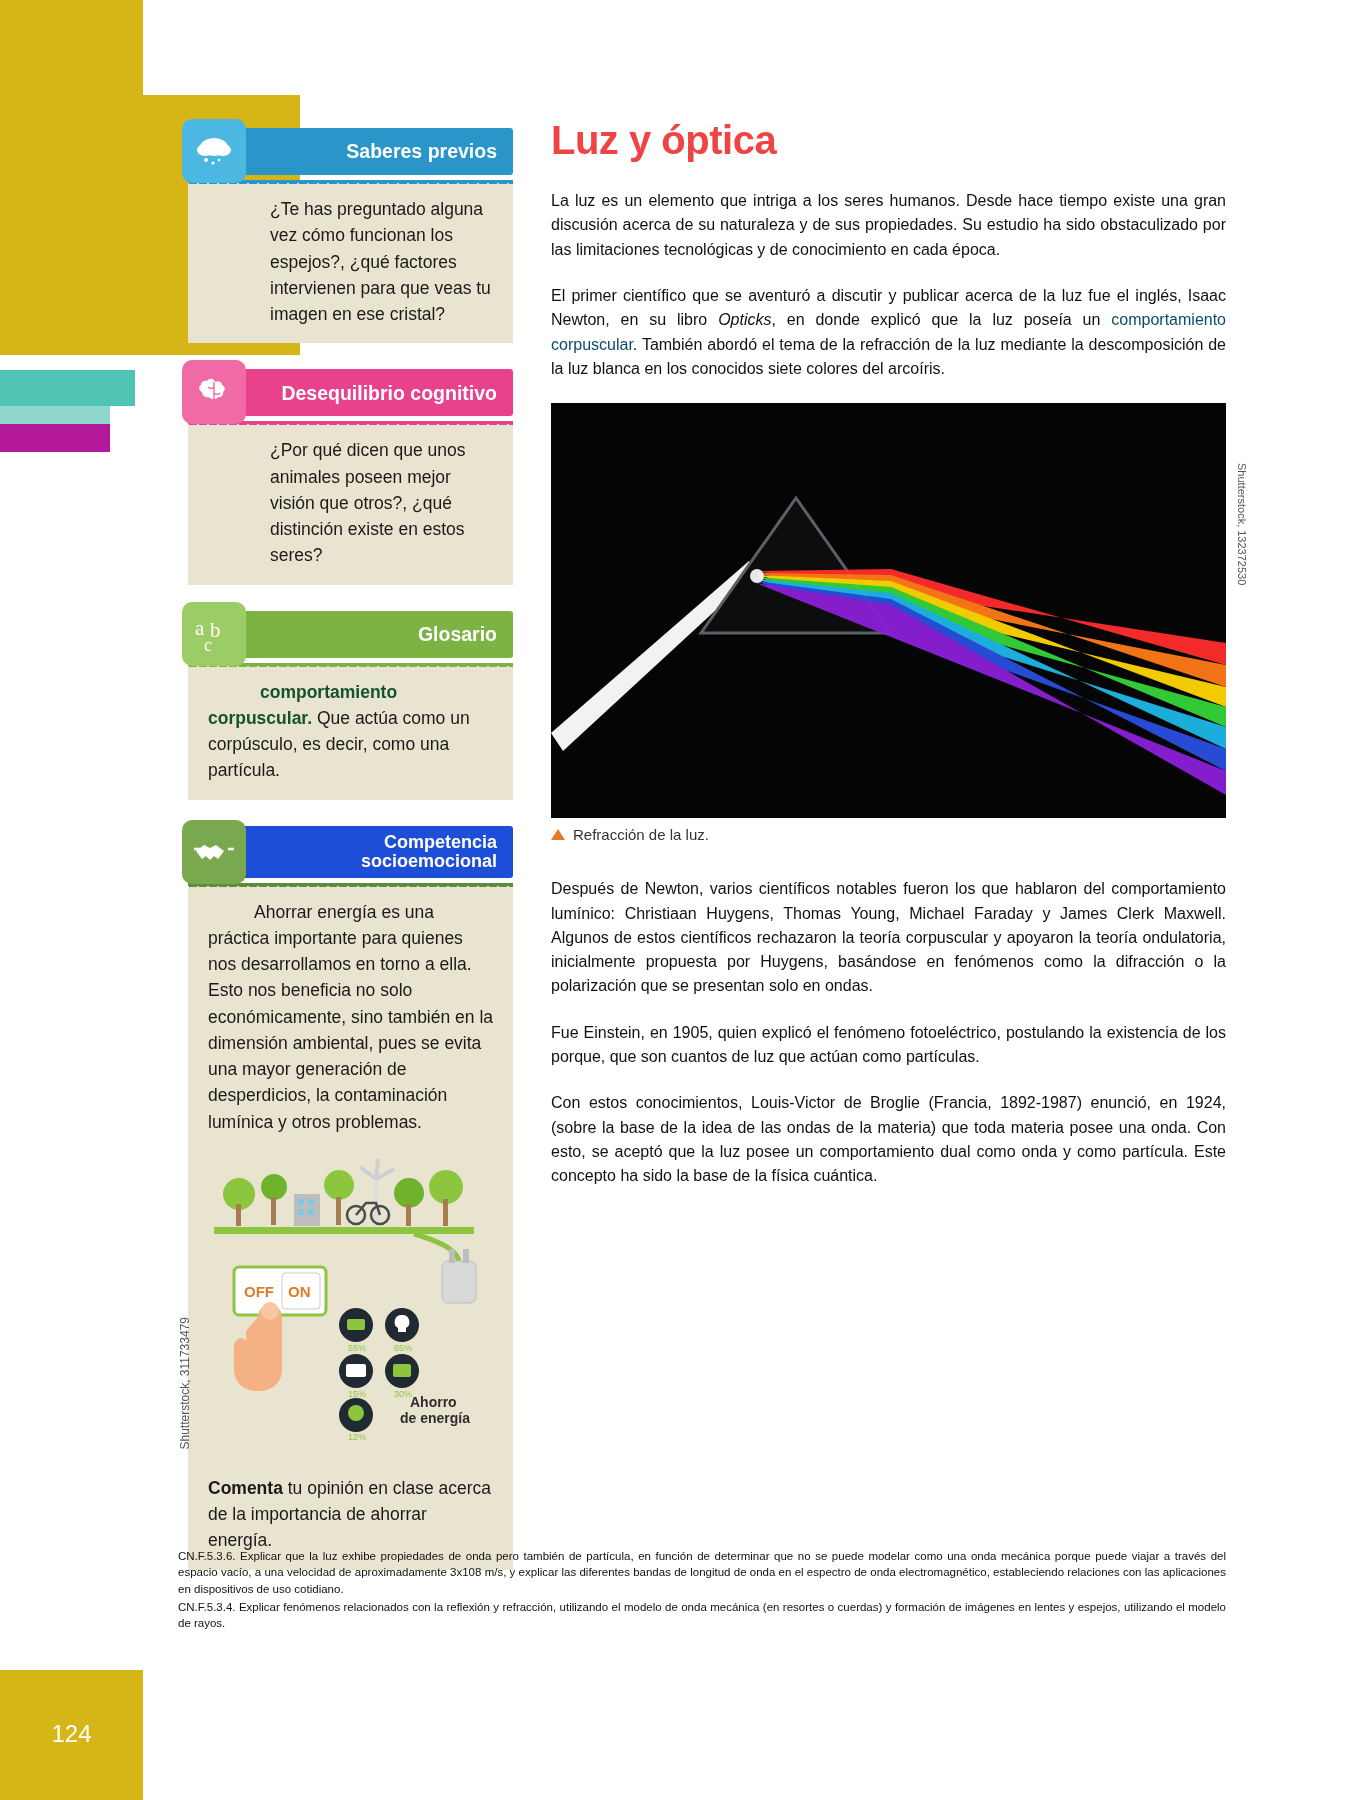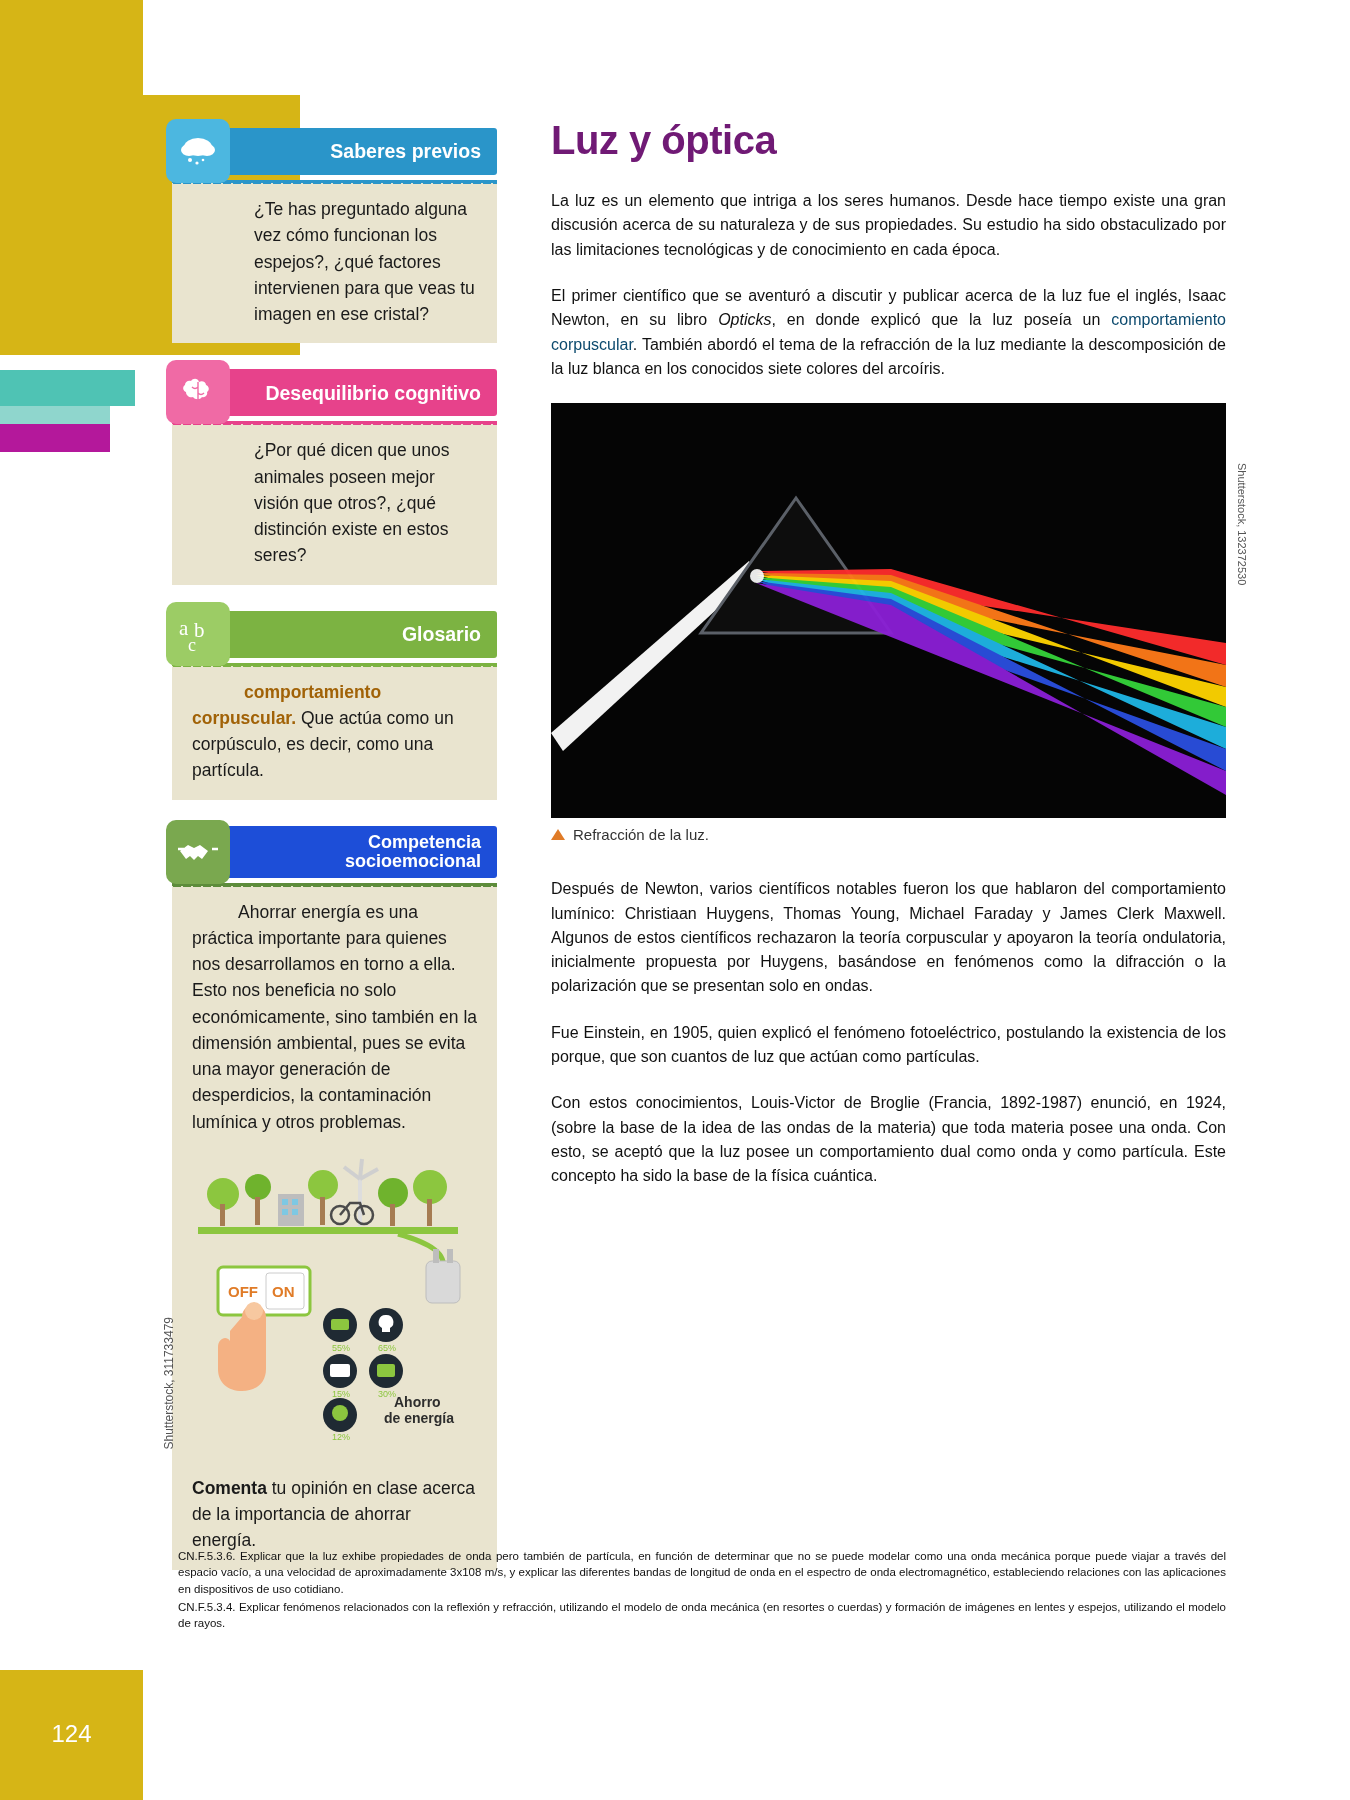--- a/index.html
+++ b/index.html
@@ -12,21 +12,21 @@
   .deco-yellow-top{position:absolute;left:0;top:0;width:300px;height:355px;background:#d6b516;}
   .deco-white-notch{position:absolute;left:143px;top:0;width:157px;height:95px;background:#ffffff;}
   .deco-teal{position:absolute;left:0;top:370px;width:135px;height:36px;background:#4fc3b4;}
   .deco-teal2{position:absolute;left:0;top:406px;width:110px;height:18px;background:#8fd6cd;}
   .deco-magenta{position:absolute;left:0;top:424px;width:110px;height:28px;background:#b4189b;}
   .deco-bottom{position:absolute;left:0;bottom:0;width:143px;height:130px;background:#d6b516;}
   .page-number{position:absolute;left:0;bottom:52px;width:143px;text-align:center;
     color:#ffffff;font-size:24px;font-family:"Liberation Sans",sans-serif;}
 
   
-  .sidebar{position:absolute;left:172px;top:128px;width:325px;}
+  .sidebar{position:absolute;left:188px;top:128px;width:325px;}
   .main{position:absolute;left:551px;top:118px;width:675px;}
 
   
   .box{position:relative;margin-bottom:26px;}
   .box-head{position:relative;height:47px;border-radius:3px;display:flex;align-items:center;justify-content:flex-end;
      padding-right:16px;box-sizing:border-box;}
   .box-head .title{color:#ffffff;font-size:19.5px;font-weight:bold;line-height:1.05;text-align:right;}
   .box-head .title.two-line{font-size:18px;}
   .box-icon{position:absolute;left:-6px;top:-9px;width:64px;height:64px;border-radius:10px;
      display:flex;align-items:center;justify-content:center;}
@@ -55,25 +55,25 @@
      background-size:10px 10px;background-repeat:repeat-x;}
   .zig-green{background:
      linear-gradient(-45deg,#e9e4cf 5px,transparent 0) 0 5px,
      linear-gradient(45deg,#e9e4cf 5px,#7cb342 0) 0 5px;
      background-size:10px 10px;background-repeat:repeat-x;}
   .zig-dgreen{background:
      linear-gradient(-45deg,#e9e4cf 5px,transparent 0) 0 5px,
      linear-gradient(45deg,#e9e4cf 5px,#5d8c3b 0) 0 5px;
      background-size:10px 10px;background-repeat:repeat-x;}
 
-  .glossary-term{color:#a16207;font-weight:bold;}
+  .glossary-term{color:#14532d;font-weight:bold;}
   .comenta-bold{font-weight:bold;}
 
   
-  .article-title{color:#701a75;font-size:40px;font-weight:bold;margin:0 0 26px 0;
+  .article-title{color:#ef4444;font-size:40px;font-weight:bold;margin:0 0 26px 0;
      font-family:"Liberation Sans",sans-serif;letter-spacing:-0.5px;}
   .main p{font-size:16px;line-height:1.52;color:#111;margin:0 0 22px 0;text-align:justify;}
   .main p em{font-style:italic;}
   .hl-green{color:#0c4a6e;}
 
   
   .figure{position:relative;margin:6px 0 8px 0;}
   .figure .img{width:675px;height:415px;background:#000;position:relative;overflow:hidden;}
   .credit-v{position:absolute;right:-22px;top:60px;writing-mode:vertical-rl;font-size:11px;color:#555;}
   .credit-v2{position:absolute;left:-26px;bottom:30px;writing-mode:vertical-rl;transform:rotate(180deg);

